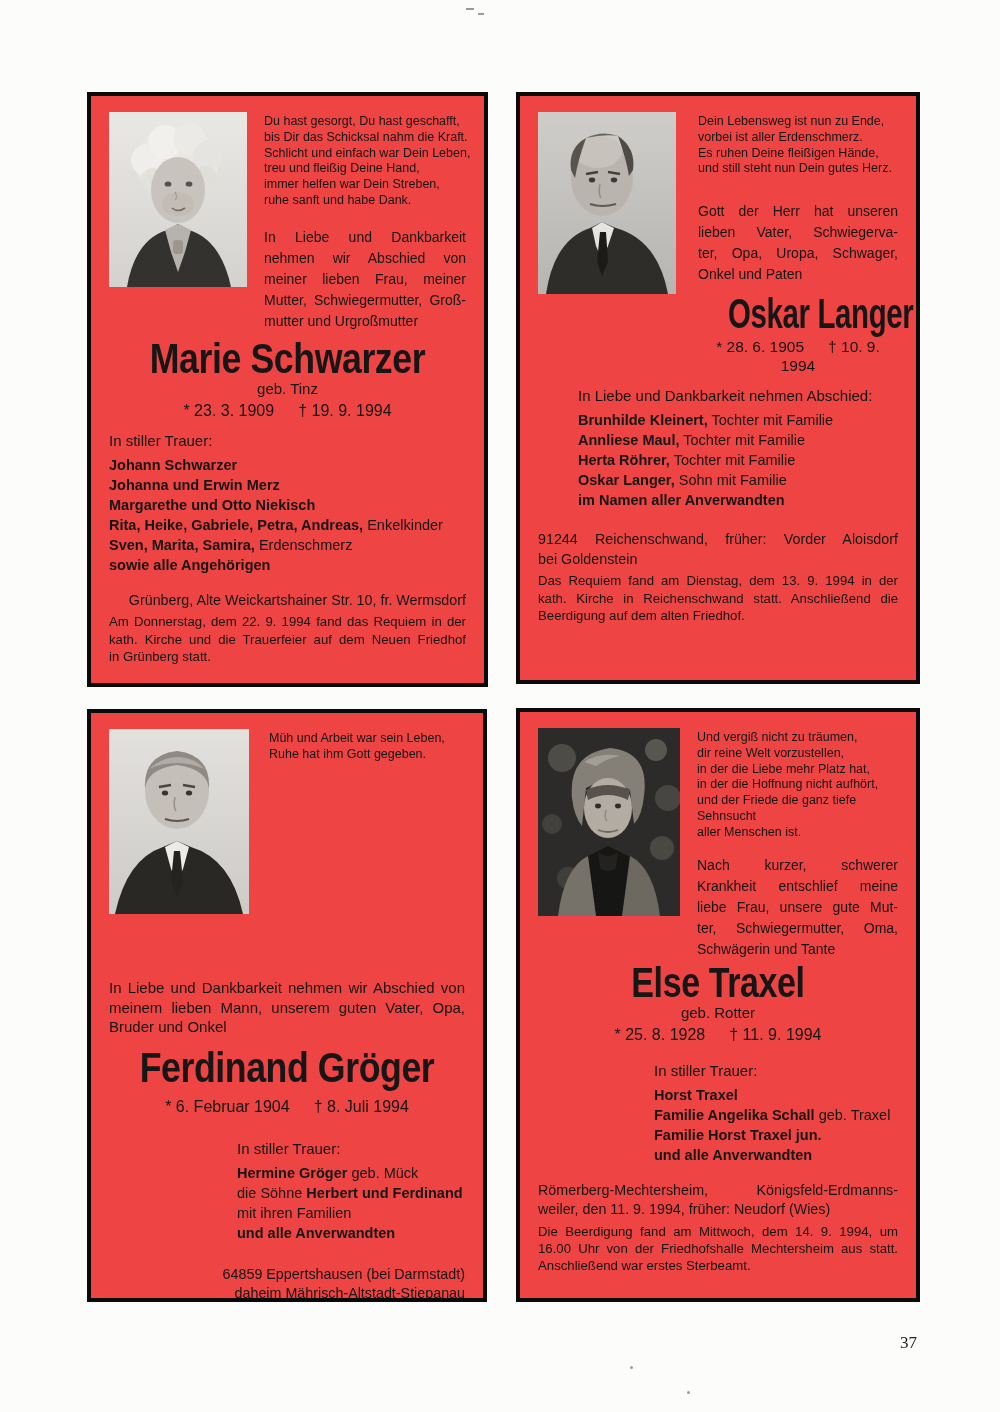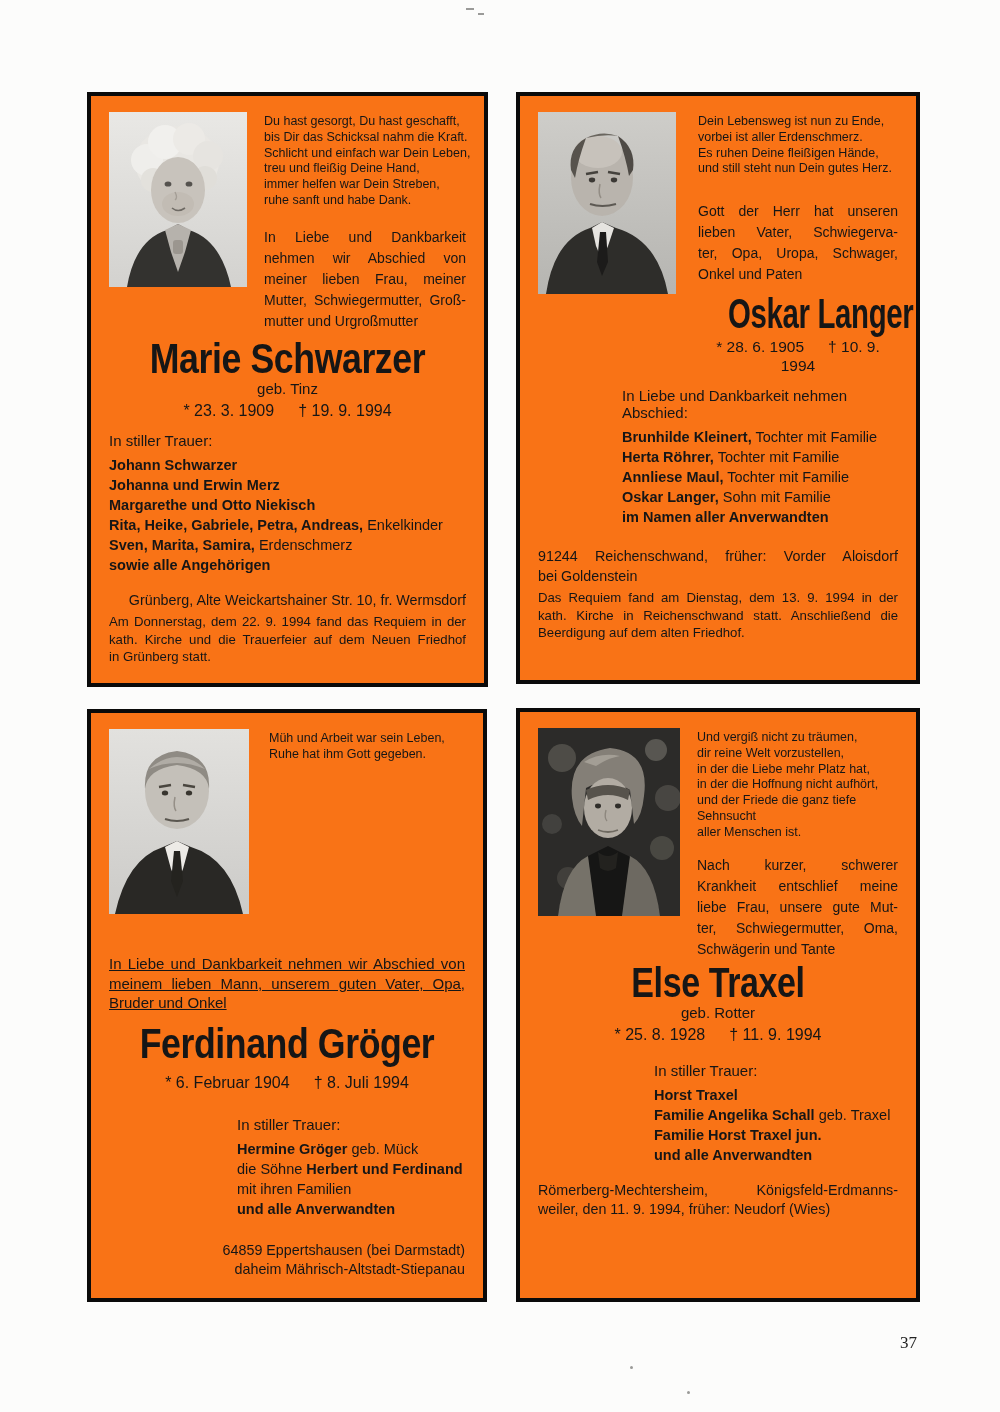--- a/index.html
+++ b/index.html
@@ -3,21 +3,21 @@
 <meta charset="utf-8">
 <style>
   html,body{margin:0;padding:0;}
   body{
     width:1000px;height:1412px;position:relative;
     background:#fcfcfb;color:#161616;
     font-family:"Liberation Sans", sans-serif;
     overflow:hidden;
   }
   .notice{
-    position:absolute;background:#f97316;
+    position:absolute;background:#ef4444;
     border:4px solid #0a0a0a;box-sizing:border-box;
     padding:16px 18px;overflow:hidden;
   }
   .n1{left:87px;top:92px;width:401px;height:595px;}
   .n2{left:516px;top:92px;width:404px;height:592px;}
   .n3{left:87px;top:709px;width:400px;height:593px;}
   .n4{left:516px;top:708px;width:404px;height:594px;}
 
   .photo-row{display:flex;align-items:flex-start;}
   .photo{flex:0 0 auto;display:block;}
@@ -30,21 +30,21 @@
   .poem{padding-top:2px;}
   .poem-line{font-size:12.5px;line-height:15.8px;white-space:nowrap;}
 
   .jl{text-align:justify;text-align-last:justify;white-space:nowrap;overflow:hidden;}
   .jl.end{text-align-last:left;}
 
   .intro{margin-top:18px;}
   .intro .jl{font-size:14px;line-height:21px;}
   .n2 .intro{margin-top:24px;}
   .n4 .intro{margin-top:14px;}
-  .n3 .intro{margin-top:40px;text-decoration:underline;}
+  .n3 .intro{margin-top:64px;}
   .n3 .intro .jl{font-size:15px;line-height:19.5px;}
 
   .name{
     font-weight:bold;text-align:center;white-space:nowrap;
     font-size:42px;line-height:38px;letter-spacing:-0.5px;
   }
   .n1 .name{margin-top:8px;transform:scaleX(0.85);}
   .n2 .name{margin-top:10px;transform:scaleX(0.70);}
   .n3 .name{margin-top:12px;transform:scaleX(0.85);}
   .n4 .name{margin-top:4px;transform:scaleX(0.81);}
@@ -52,21 +52,21 @@
   .maiden{text-align:center;font-size:15px;line-height:17px;margin-top:2px;}
   .dates{text-align:center;font-size:16px;line-height:19px;margin-top:4px;}
   .n2 .dates{font-size:15.5px;}
   .n3 .dates{margin-top:10px;}
   .death{margin-left:24px;}
 
   .cont{margin-top:12px;}
   .cont .jl{font-size:15px;line-height:21px;}
 
   .mourn-block{margin-top:12px;}
-  .n2 .mourn-block{margin-left:84px;}
+  .n2 .mourn-block{margin-left:40px;}
   .n3 .mourn-block{margin-left:128px;margin-top:24px;}
   .n4 .mourn-block{margin-left:116px;margin-top:18px;}
   .m-label{font-size:15px;line-height:17px;}
   .mourners{margin-top:6px;}
   .mourner{font-size:14.5px;line-height:20px;white-space:nowrap;font-weight:normal;}
   .mourner b{font-weight:bold;}
 
   .addr{margin-top:16px;}
   .n2 .addr{margin-top:20px;}
   .n3 .addr{margin-top:22px;}
@@ -201,22 +201,22 @@
       <div class="name">Oskar Langer</div>
       <div class="dates">
         <span class="birth">* 28. 6. 1905</span><span class="death">† 10. 9. 1994</span>
       </div>
     </div>
   </div>
   <div class="mourn-block">
     <div class="m-label">In Liebe und Dankbarkeit nehmen Abschied:</div>
     <div class="mourners">
       <div class="mourner"><span></span><b>Brunhilde Kleinert,</b><span> Tochter mit Familie</span></div>
+      <div class="mourner"><span></span><b>Annliese Maul,</b><span> Tochter mit Familie</span></div>
       <div class="mourner"><span></span><b>Herta Röhrer,</b><span> Tochter mit Familie</span></div>
-      <div class="mourner"><span></span><b>Annliese Maul,</b><span> Tochter mit Familie</span></div>
       <div class="mourner"><span></span><b>Oskar Langer,</b><span> Sohn mit Familie</span></div>
       <div class="mourner"><span></span><b>im Namen aller Anverwandten</b><span></span></div>
     </div>
   </div>
   <div class="addr">
     <div class="jl">91244 Reichenschwand, früher: Vorder Aloisdorf</div>
     <div class="jl end">bei Goldenstein</div>
   </div>
   <div class="funeral">
     <div class="jl">Das Requiem fand am Dienstag, dem 13. 9. 1994 in der</div>
@@ -332,20 +332,25 @@
       <div class="mourner"><span></span><b>Horst Traxel</b><span></span></div>
       <div class="mourner"><span></span><b>Familie Angelika Schall</b><span> geb. Traxel</span></div>
       <div class="mourner"><span></span><b>Familie Horst Traxel jun.</b><span></span></div>
       <div class="mourner"><span></span><b>und alle Anverwandten</b><span></span></div>
     </div>
   </div>
   <div class="addr">
     <div class="jl">Römerberg-Mechtersheim, Königsfeld-Erdmanns-</div>
     <div class="jl end">weiler, den 11. 9. 1994, früher: Neudorf (Wies)</div>
   </div>
+  <div class="funeral">
+    <div class="jl">Die Beerdigung fand am Mittwoch, dem 14. 9. 1994, um</div>
+    <div class="jl">16.00 Uhr von der Friedhofshalle Mechtersheim aus statt.</div>
+    <div class="jl end">Anschließend war erstes Sterbeamt.</div>
+  </div>
 </div>
 
 <div class="page-number">37</div>
 
 <div class="scan-mark sm1"></div>
 <div class="scan-mark sm2"></div>
 <div class="scan-mark sm3"></div>
 <div class="scan-mark sm4"></div>
 
 </body></html>

